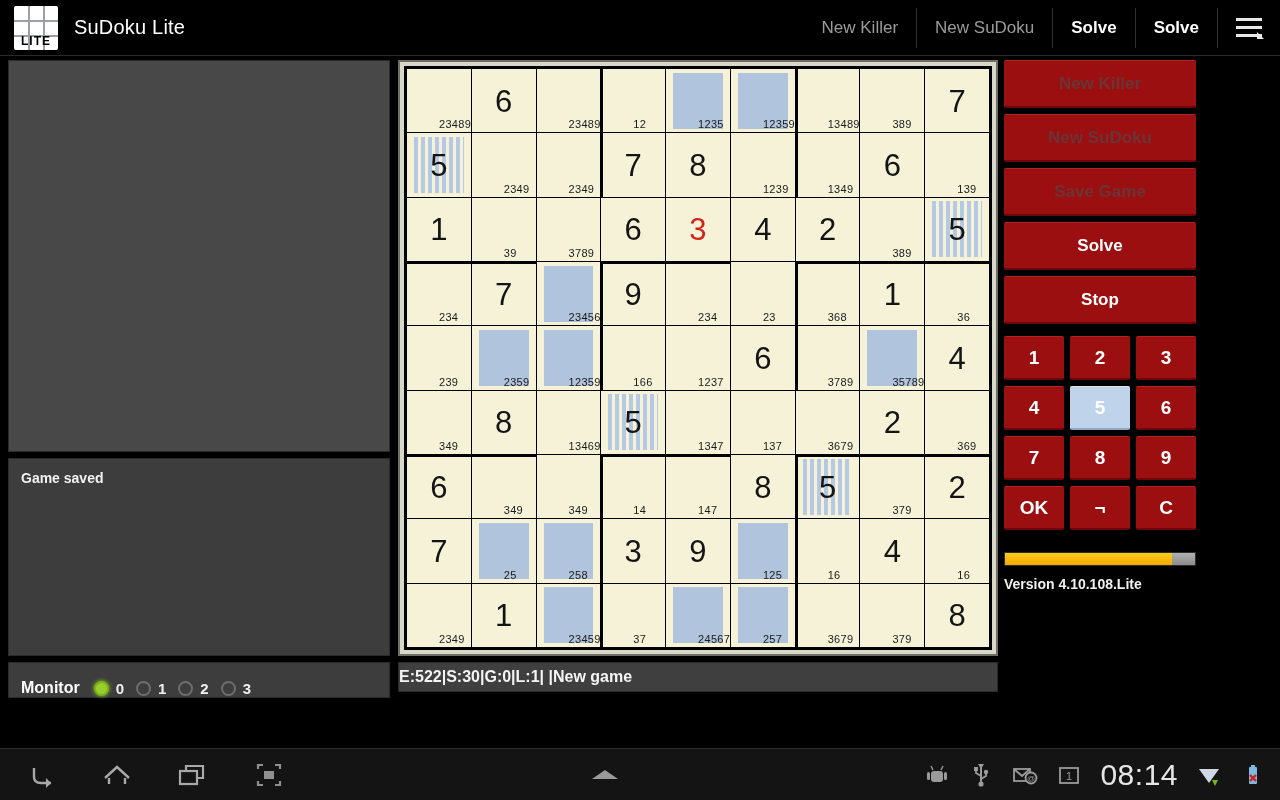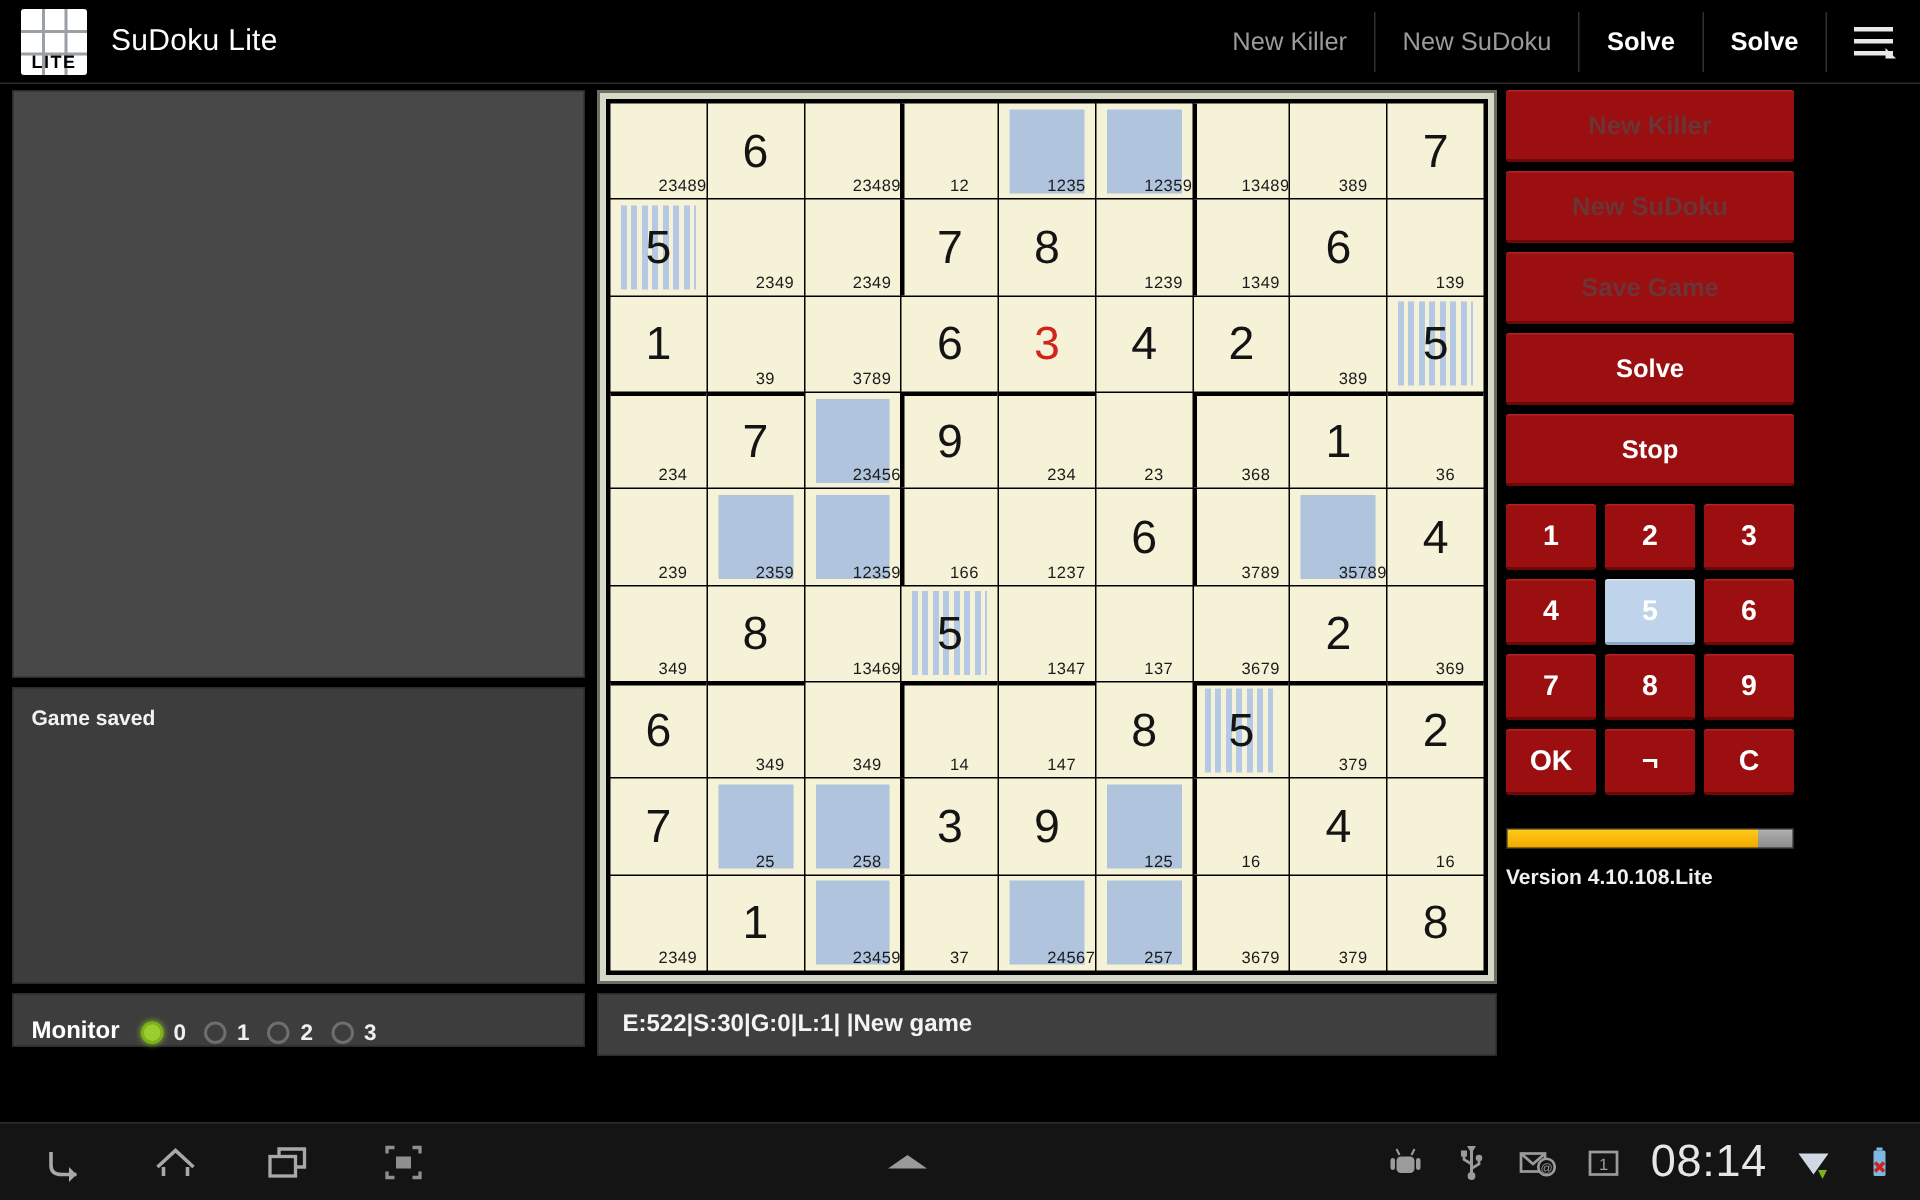--- a/index.html
+++ b/index.html
@@ -144,23 +144,23 @@
     position: absolute; left: 4px; bottom: 2px;
     font-size: 11px; color: #1a1a1a;
     letter-spacing: .3px;
     font-family: "Liberation Sans", sans-serif;
     margin-left: 28px;
   }
 
   
   .status-strip {
     position: absolute; left: 398px; top: 662px;
-    width: 600px; height: 42px;
+    width: 600px; height: 30px;
     background: #3f3f3f; border: 1px solid #2a2a2a;
-    display: flex; align-items: center; padding-left: 16px;
+    display: flex; align-items: center; padding-left: 0;
   }
   .status-text { color: #f4f4f4; font-size: 16px; font-weight: bold; }
 
   
   .sidebar { position: absolute; left: 1004px; top: 60px; width: 192px; }
   .sb-btn {
     width: 192px; height: 48px; margin-bottom: 6px;
     background: #9b0f10;
     border-top: 1px solid #b52223;
     border-bottom: 2px solid #6d0708;

